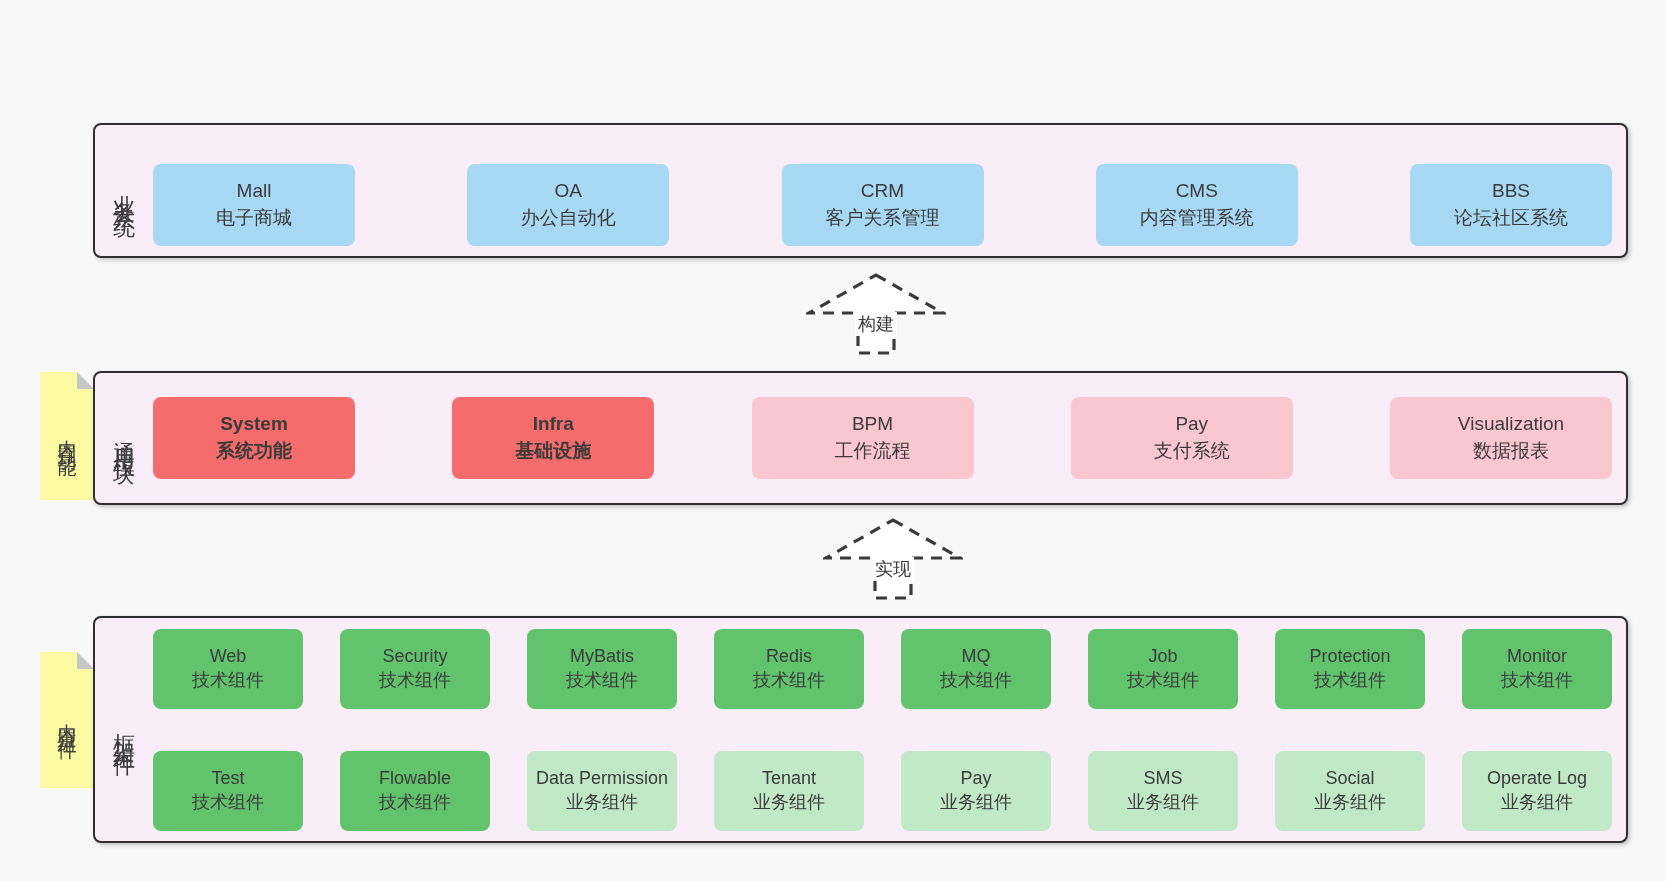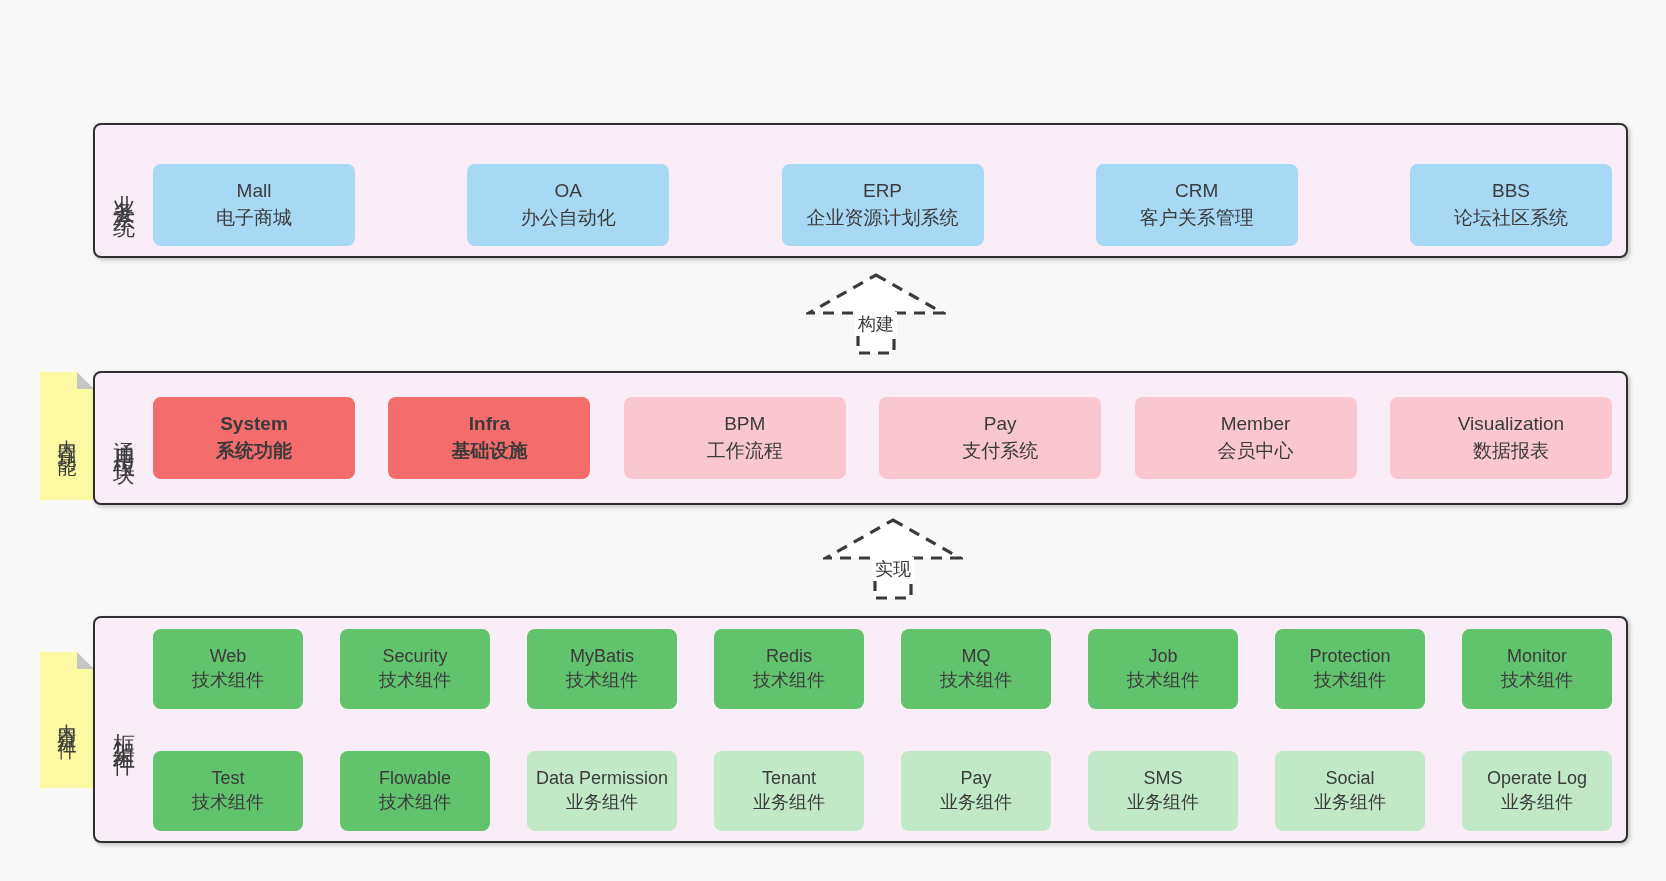--- a/index.html
+++ b/index.html
@@ -108,26 +108,26 @@
     <div class="layer-boxes">
       <div class="box box-lg c-blue">
         <span>Mall</span>
         <span>电子商城</span>
       </div>
       <div class="box box-lg c-blue">
         <span>OA</span>
         <span>办公自动化</span>
       </div>
       <div class="box box-lg c-blue">
-        <span>ERP</span>
-        <span>企业资源计划系统</span>
-      </div>
-      <div class="box box-lg c-blue">
         <span>CRM</span>
         <span>客户关系管理</span>
+      </div>
+      <div class="box box-lg c-blue">
+        <span>CMS</span>
+        <span>内容管理系统</span>
       </div>
       <div class="box box-lg c-blue">
         <span>BBS</span>
         <span>论坛社区系统</span>
       </div>
     </div>
   </section>
 
   <div class="arrow arrow-build">
     <svg viewBox="0 0 140 84">
@@ -149,24 +149,20 @@
       </div>
       <div class="box box-lg c-pink">
         <span>BPM</span>
         <span>工作流程</span>
       </div>
       <div class="box box-lg c-pink">
         <span>Pay</span>
         <span>支付系统</span>
       </div>
       <div class="box box-lg c-pink">
-        <span>Member</span>
-        <span>会员中心</span>
-      </div>
-      <div class="box box-lg c-pink">
         <span>Visualization</span>
         <span>数据报表</span>
       </div>
     </div>
   </section>
 
   <div class="arrow arrow-implement">
     <svg viewBox="0 0 140 84">
       <polygon points="70,3 137,41 88,41 88,81 52,81 52,41 3,41" fill="#ffffff" stroke="#3a3a3a" stroke-width="3.2" stroke-dasharray="11 8" stroke-linejoin="miter"></polygon>
     </svg>

